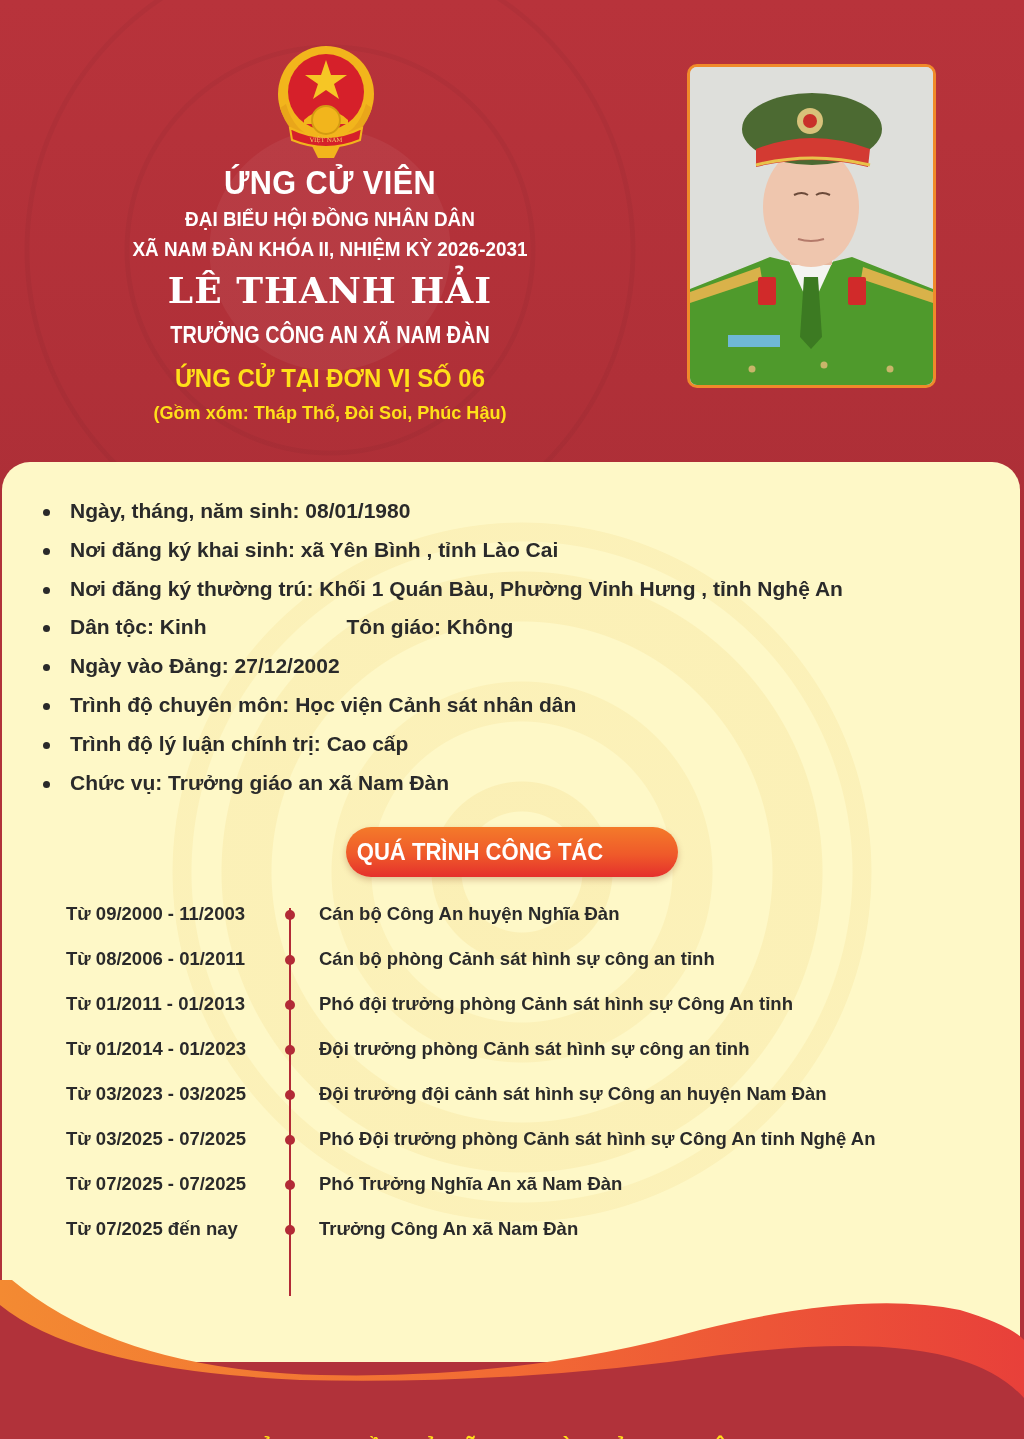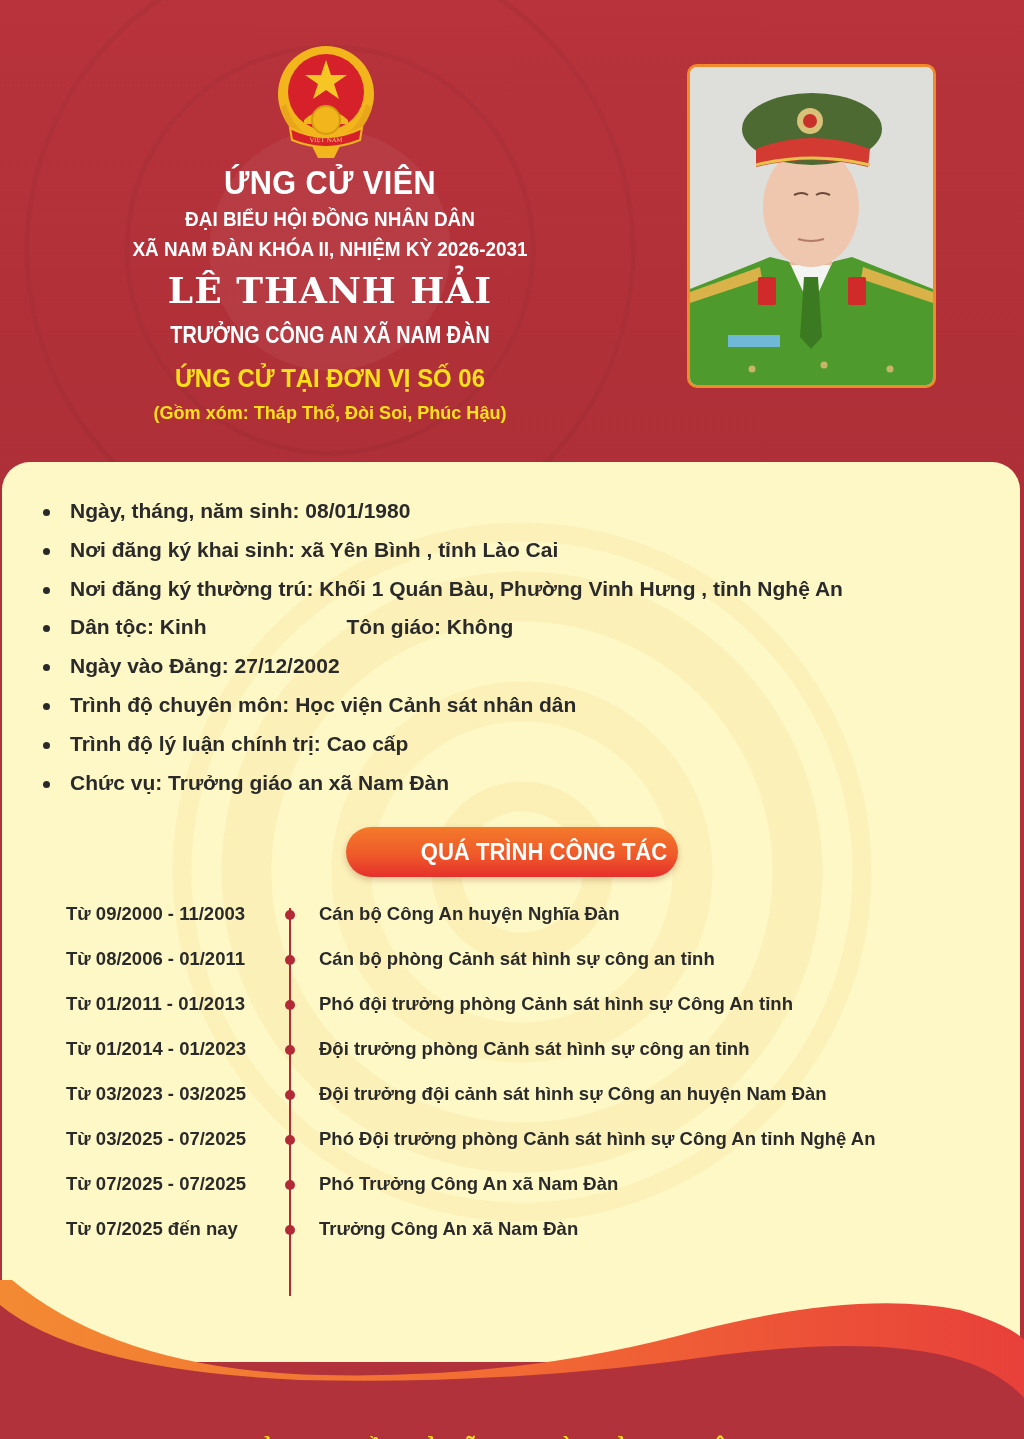--- a/index.html
+++ b/index.html
@@ -57,21 +57,21 @@
   }
   .info-list li::before {
     content: ""; position: absolute; left: 3px; top: 17px; width: 7px; height: 7px; border-radius: 50%; background: #2a2a2a;
   }
   .info-list .gap { display: inline-block; width: 140px; }
 
   .section-pill {
     position: absolute; left: 344px; top: 365px; width: 332px; height: 50px; border-radius: 25px;
     background: linear-gradient(180deg, #f47a2a 0%, #ef5a2a 55%, #e5302c 100%);
     box-shadow: 0 3px 6px rgba(120,40,0,0.25);
-    color: #fff; font-size: 24px; font-weight: bold; text-align: right; line-height: 50px;
+    color: #fff; font-size: 24px; font-weight: bold; text-align: left; line-height: 50px;
   }
   .section-pill span { display: inline-block; transform: scaleX(0.92); }
 
   .timeline { position: absolute; left: 0; top: 440px; width: 1018px; }
   .tl-line {
     position: absolute; left: 287px; top: 6px; width: 2px; height: 388px; background: #b22a36;
   }
   .tl-row { position: relative; height: 45px; }
   .tl-date {
     position: absolute; left: 64px; top: 0; width: 220px; font-size: 18.5px; font-weight: bold; color: #2a2a2a;
@@ -196,21 +196,21 @@
       <span class="tl-text">Đội trưởng đội cảnh sát hình sự Công an huyện Nam Đàn</span>
     </div>
     <div class="tl-row">
       <span class="tl-date">Từ 03/2025 - 07/2025</span>
       <span class="tl-dot"></span>
       <span class="tl-text">Phó Đội trưởng phòng Cảnh sát hình sự Công An tỉnh Nghệ An</span>
     </div>
     <div class="tl-row">
       <span class="tl-date">Từ 07/2025 - 07/2025</span>
       <span class="tl-dot"></span>
-      <span class="tl-text">Phó Trưởng Công An xã Nam Đàn</span>
+      <span class="tl-text">Phó Trưởng Nghĩa An xã Nam Đàn</span>
     </div>
     <div class="tl-row">
       <span class="tl-date">Từ 07/2025 đến nay</span>
       <span class="tl-dot"></span>
       <span class="tl-text">Trưởng Công An xã Nam Đàn</span>
     </div>
   </div>
 </div>
 
 <svg class="footer-wave" viewBox="0 0 1024 159" preserveAspectRatio="none">

